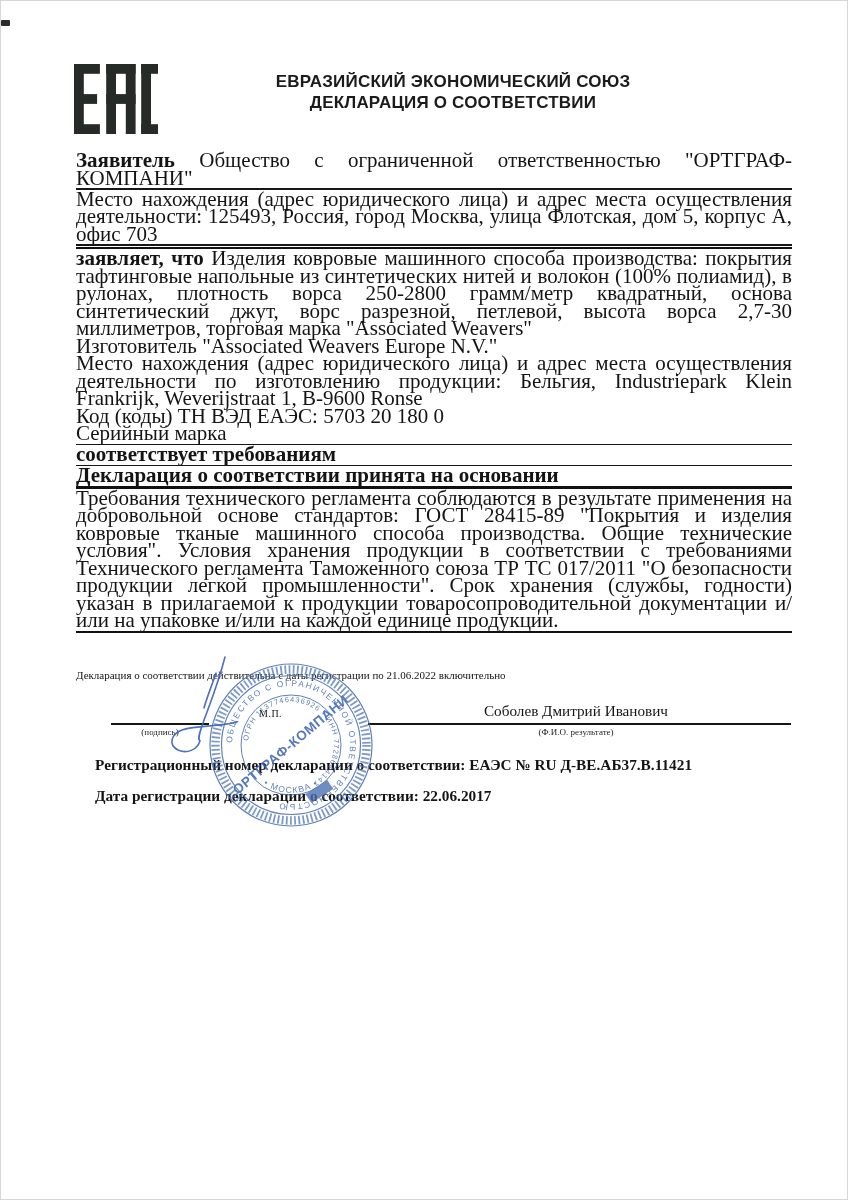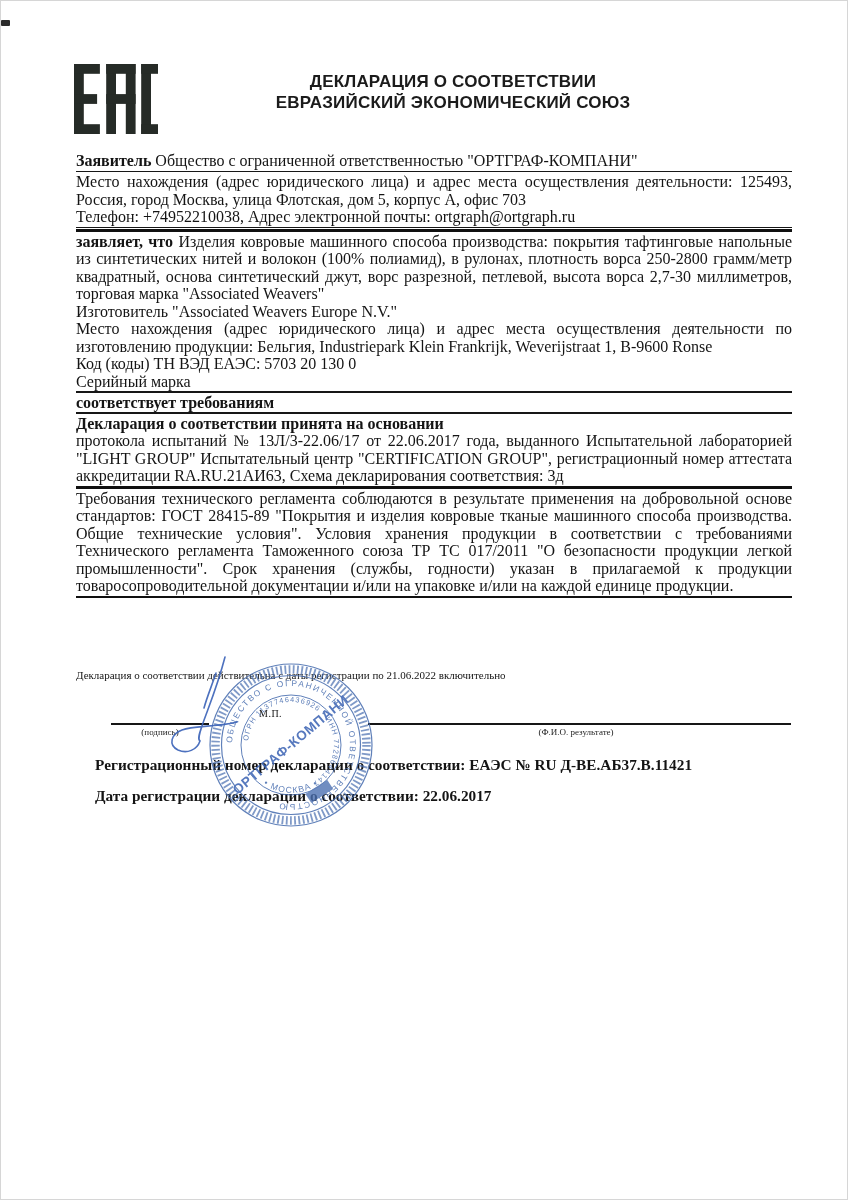--- a/index.html
+++ b/index.html
@@ -13,21 +13,21 @@
   
   .eac-logo{position:absolute;left:73px;top:62px;}
   .title{
     position:absolute;left:0;right:0;top:70px;text-align:center;padding-left:58px;
     font-weight:bold;font-size:17px;line-height:21px;letter-spacing:.2px;color:#1b1b1b;
     font-family:"Liberation Sans","DejaVu Sans",sans-serif;
   }
   
   .doc{
     position:absolute;left:75px;top:151px;width:716px;
-    font-size:16px;line-height:17.5px;text-align:justify;
+    font-size:21px;line-height:17.5px;text-align:justify;
   }
   .doc p{margin:0;}
   .rule{height:1.6px;background:#161616;margin:1px 0 1px 0;}
   .rule.thick{height:2.6px;background:#101010;}
   b{font-weight:bold;}
   
   .abs{position:absolute;}
   .validity{left:75px;top:668px;width:716px;font-weight:normal;font-size:11px;}
   .fio-name{left:425px;top:701px;width:300px;text-align:center;font-size:15.2px;}
   .sig-line{top:722px;height:1.6px;background:#161616;}
@@ -60,53 +60,52 @@
       <rect x="74" y="0" width="14" height="100"></rect>
       <rect x="46" y="0" width="42" height="14"></rect>
       <rect x="46" y="43" width="42" height="14"></rect>
       <rect x="96" y="0" width="14" height="100"></rect>
       <rect x="96" y="0" width="24" height="14"></rect>
       <rect x="96" y="86" width="24" height="14"></rect>
     </g>
   </svg>
 
   <div class="title">
+    <div>ЕВРАЗИЙСКИЙ ЭКОНОМИЧЕСКИЙ СОЮЗ</div>
     <div>ДЕКЛАРАЦИЯ О СООТВЕТСТВИИ</div>
-    <div>ЕВРАЗИЙСКИЙ ЭКОНОМИЧЕСКИЙ СОЮЗ</div>
   </div>
 
   <div class="doc">
     <p><b>Заявитель</b> <span>Общество с ограниченной ответственностью "ОРТГРАФ-КОМПАНИ"</span></p>
     <div class="rule"></div>
 
     <p>Место нахождения (адрес юридического лица) и адрес места осуществления деятельности: 125493, Россия, город Москва, улица Флотская, дом 5, корпус А, офис 703</p>
-    <p>Телефон: +74952210038, Адрес электронной почты: ortgraph@ortgraph.ru</p>
     <div class="rule"></div>
 
     <div class="rule thick"></div>
 
     <p><b>заявляет, что</b> <span>Изделия ковровые машинного способа производства: покрытия тафтинговые напольные из синтетических нитей и волокон (100% полиамид), в рулонах, плотность ворса 250-2800 грамм/метр квадратный, основа синтетический джут, ворс разрезной, петлевой, высота ворса 2,7-30 миллиметров, торговая марка "Associated Weavers"</span></p>
     <p>Изготовитель "Associated Weavers Europe N.V."</p>
     <p>Место нахождения (адрес юридического лица) и адрес места осуществления деятельности по изготовлению продукции: Бельгия, Industriepark Klein Frankrijk, Weverijstraat 1, B-9600 Ronse</p>
-    <p>Код (коды) ТН ВЭД ЕАЭС: 5703 20 130 0</p>
+    <p>Код (коды) ТН ВЭД ЕАЭС: 5703 20 180 0</p>
     <p>Серийный марка</p>
     <div class="rule"></div>
 
     <p><b>соответствует требованиям</b></p>
     <div class="rule"></div>
 
     <p><b>Декларация о соответствии принята на основании</b></p>
-    <p>протокола испытаний № 13Л/3-22.06/17 от 22.06.2017 года, выданного Испытательной лабораторией "LIGHT GROUP" Испытательный центр "CERTIFICATION GROUP", регистрационный номер аттестата аккредитации RA.RU.21АИ63, Схема декларирования соответствия: 3д</p>
     <div class="rule thick"></div>
 
     <p>Требования технического регламента соблюдаются в результате применения на добровольной основе стандартов: ГОСТ 28415-89 "Покрытия и изделия ковровые тканые машинного способа производства. Общие технические условия". Условия хранения продукции в соответствии с требованиями Технического регламента Таможенного союза ТР ТС 017/2011 "О безопасности продукции легкой промышленности". Срок хранения (службы, годности) указан в прилагаемой к продукции товаросопроводительной документации и/или на упаковке и/или на каждой единице продукции.</p>
     <div class="rule thick"></div>
   </div>
 
   <div class="abs validity">Декларация о соответствии действительна с даты регистрации по 21.06.2022 включительно</div>
+  <div class="abs fio-name">Соболев Дмитрий Иванович</div>
   <div class="abs sig-line left"></div>
   <div class="abs sig-line right"></div>
   <div class="abs caption sign">(подпись)</div>
   <div class="abs caption fio">(Ф.И.О. результате)</div>
   <div class="abs mp">М.П.</div>
 
   <div class="abs reg-line reg-num">Регистрационный номер декларации о соответствии:  ЕАЭС № RU Д-BE.АБ37.B.11421</div>
   <div class="abs reg-line reg-date">Дата регистрации декларации о соответствии:  22.06.2017</div>
 
   <svg class="stamp" viewBox="-100 -100 200 200">

